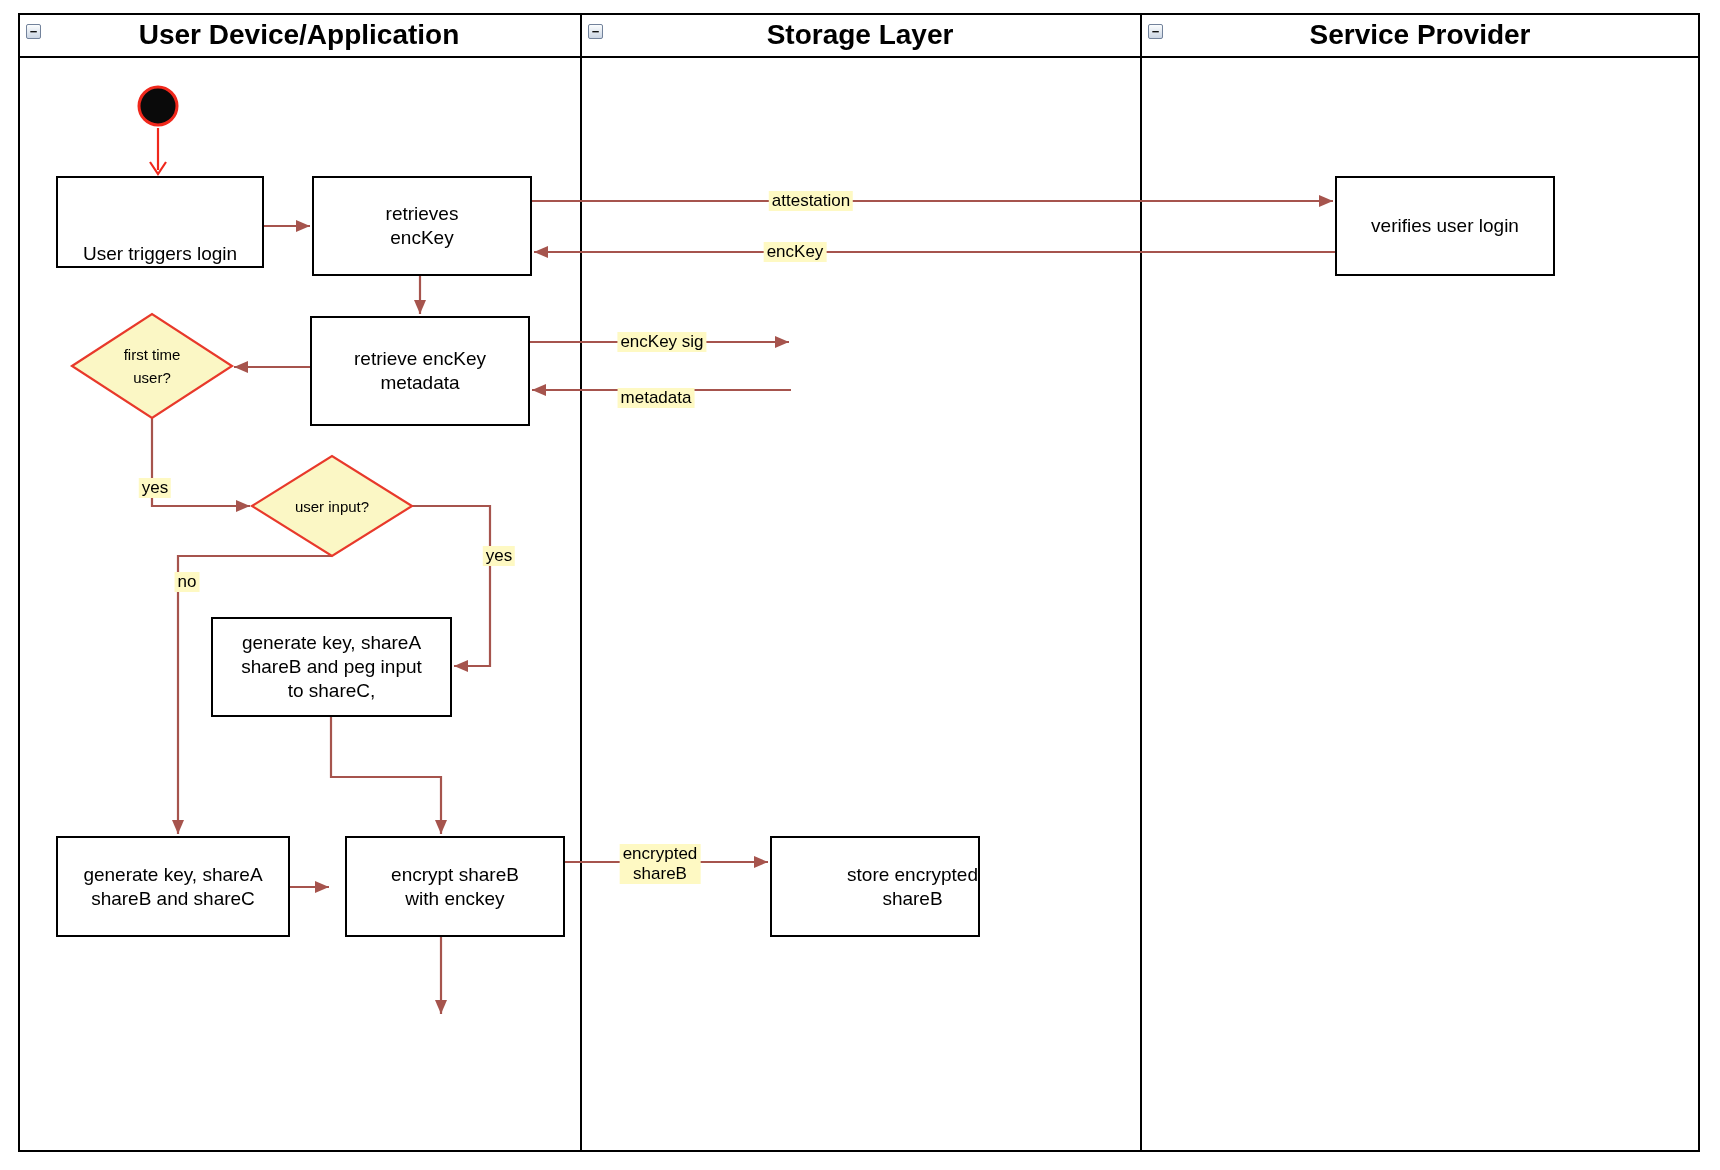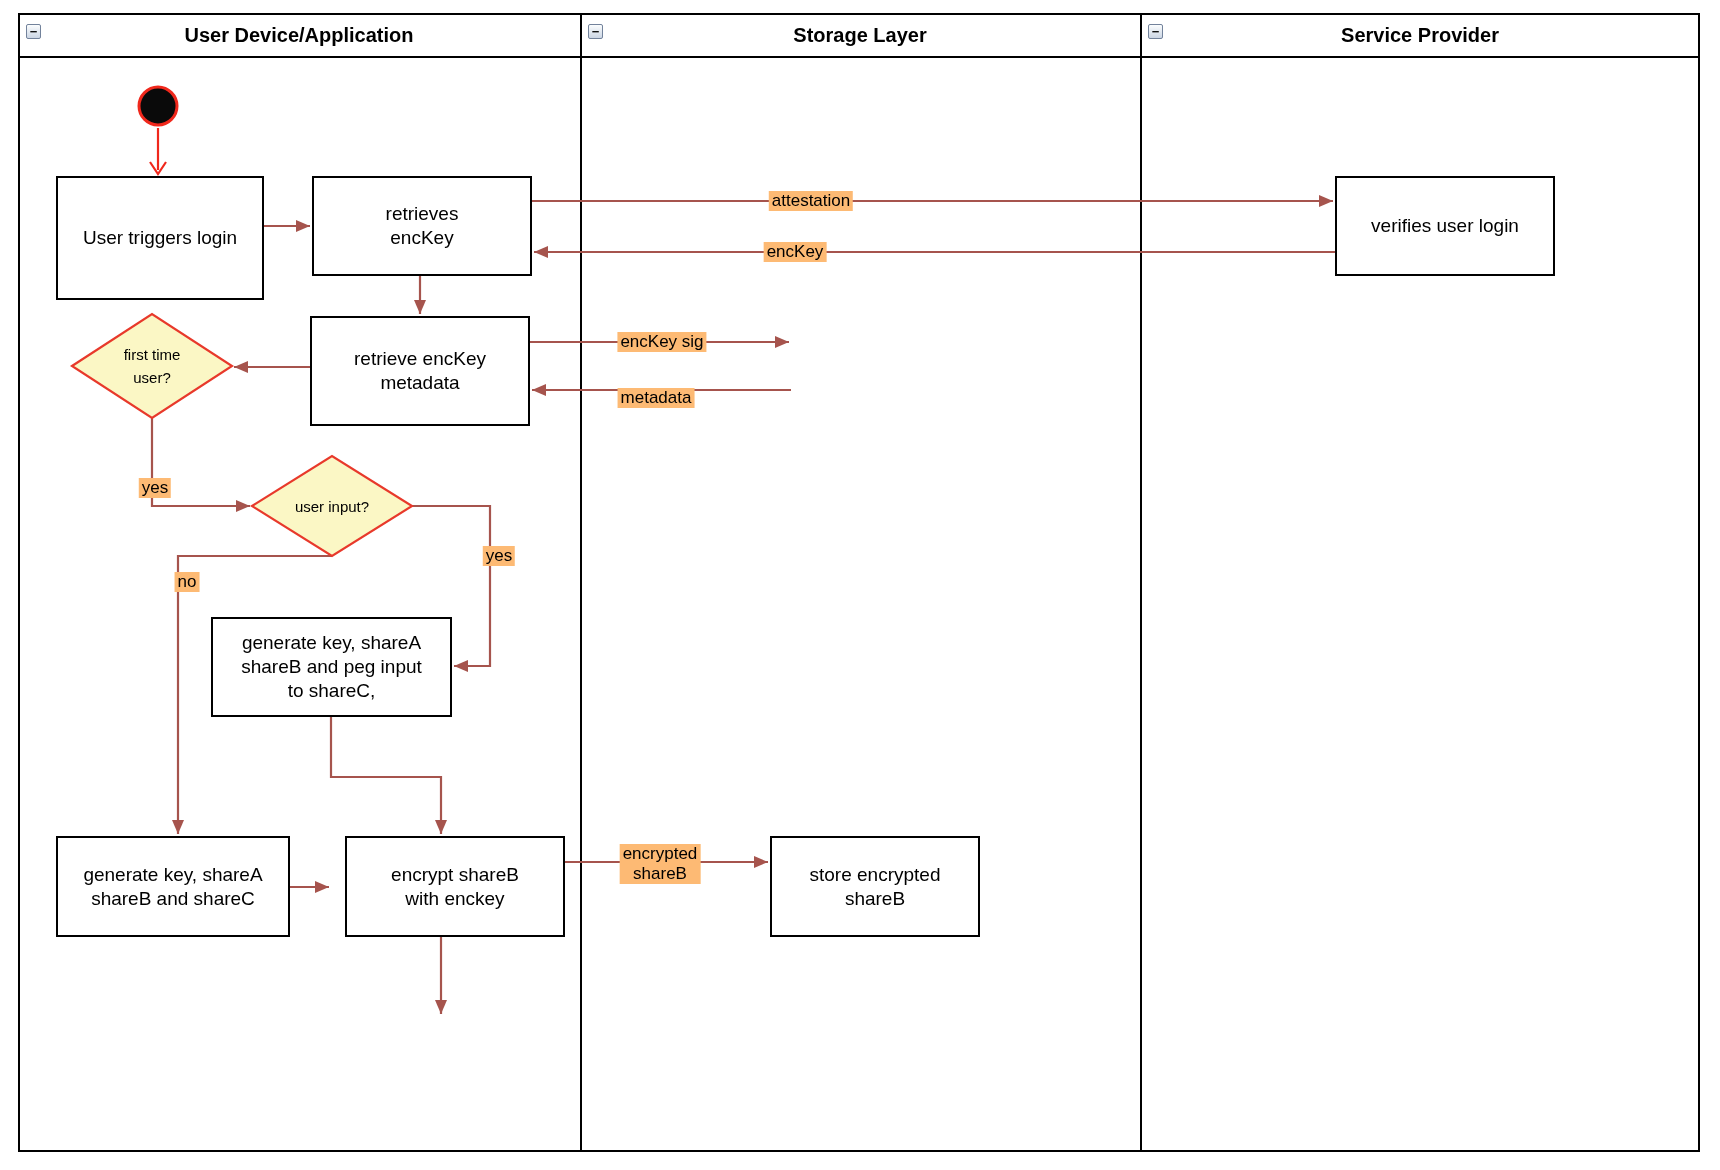--- a/index.html
+++ b/index.html
@@ -8,21 +8,21 @@
     font-family:"Liberation Sans", sans-serif; color:#000;
   }
   .pool-border {
     position:absolute; left:18px; top:13px; width:1682px; height:1139px;
     border:2px solid #000; box-sizing:border-box;
   }
   .hline { position:absolute; background:#000; }
   .vline { position:absolute; background:#000; }
   .lane-title {
     position:absolute; top:35px; transform:translate(-50%,-50%);
-    font-size:20px; font-weight:bold; white-space:nowrap;
+    font-size:28px; font-weight:bold; white-space:nowrap;
   }
   .collapse-btn {
     position:absolute; width:15px; height:15px; box-sizing:border-box;
     border:1px solid #72829b; border-radius:2px;
     background:linear-gradient(#fbfdfe,#ccd6e4);
     display:flex; align-items:center; justify-content:center;
     font-size:13px; line-height:11px; font-weight:bold; color:#111;
   }
   .node {
     position:absolute; background:#fff; border:2px solid #000; box-sizing:border-box;
@@ -31,21 +31,21 @@
   }
   .node span, .dnode span, .elabel span { white-space:pre-line; }
   .node.nowrap span { white-space:nowrap; }
   .dnode {
     position:absolute; transform:translate(-50%,-50%);
     display:flex; align-items:center; justify-content:flex-end;
     text-align:center; font-size:15px; line-height:23px;
   }
   .elabel {
     position:absolute; transform:translate(-50%,-50%);
-    background:#fdba74; padding:0 3px; font-size:17px; line-height:20px;
+    background:#fef9c3; padding:0 3px; font-size:17px; line-height:20px;
     text-align:center; white-space:nowrap;
   }
   svg.overlay { position:absolute; left:0; top:0; pointer-events:none; }
   .edge { stroke:#a6544d; stroke-width:2.2; fill:none; }
   .start-edge { stroke:#f0281c; stroke-width:2.2; fill:none; }
 </style>
 </head>
 <body>
 
 <div id="canvas">
@@ -91,21 +91,21 @@
     <path class="edge" marker-end="url(#ah)" d="M332,556 L178,556 L178,834"></path>
     <path class="edge" marker-end="url(#ah)" d="M331,717 L331,777 L441,777 L441,834"></path>
     <path class="edge" marker-end="url(#ah)" d="M290,887 L329,887"></path>
     <path class="edge" marker-end="url(#ah)" d="M551,862 L768,862"></path>
     <path class="edge" marker-end="url(#ah)" d="M441,937 L441,1014"></path>
 
     <polygon points="72,366 152,314 232,366 152,418" fill="#fbf7c5" stroke="#e8392b" stroke-width="2.2"></polygon>
     <polygon points="252,506 332,456 412,506 332,556" fill="#fbf7c5" stroke="#e8392b" stroke-width="2.2"></polygon>
   </svg>
 
-  <div class="node" style="left:56px; top:176px; width:208px; height:124px;">
+  <div class="node" style="left:56px; top:176px; width:208px; height:92px;align-items:flex-end;">
       <span>User triggers login</span>
     </div>
   <div class="node" style="left:312px; top:176px; width:220px; height:100px;">
       <span>retrieves
 encKey</span>
     </div>
   <div class="node" style="left:1335px; top:176px; width:220px; height:100px;">
       <span>verifies user login</span>
     </div>
   <div class="node" style="left:310px; top:316px; width:220px; height:110px;">
@@ -118,21 +118,21 @@
 to shareC,</span>
     </div>
   <div class="node" style="left:56px; top:836px; width:234px; height:101px;">
       <span>generate key, shareA
 shareB and shareC</span>
     </div>
   <div class="node" style="left:345px; top:836px; width:220px; height:101px;">
       <span>encrypt shareB
 with enckey</span>
     </div>
-  <div class="node" style="left:770px; top:836px; width:210px; height:101px;">
+  <div class="node" style="left:770px; top:836px; width:210px; height:101px;justify-content:flex-end;">
       <span>store encrypted
 shareB</span>
     </div>
 
   <div class="dnode" style="left:152px; top:366px;">
       <span>first time
 user?</span>
     </div>
   <div class="dnode" style="left:332px; top:506px;">
       <span>user input?</span>

